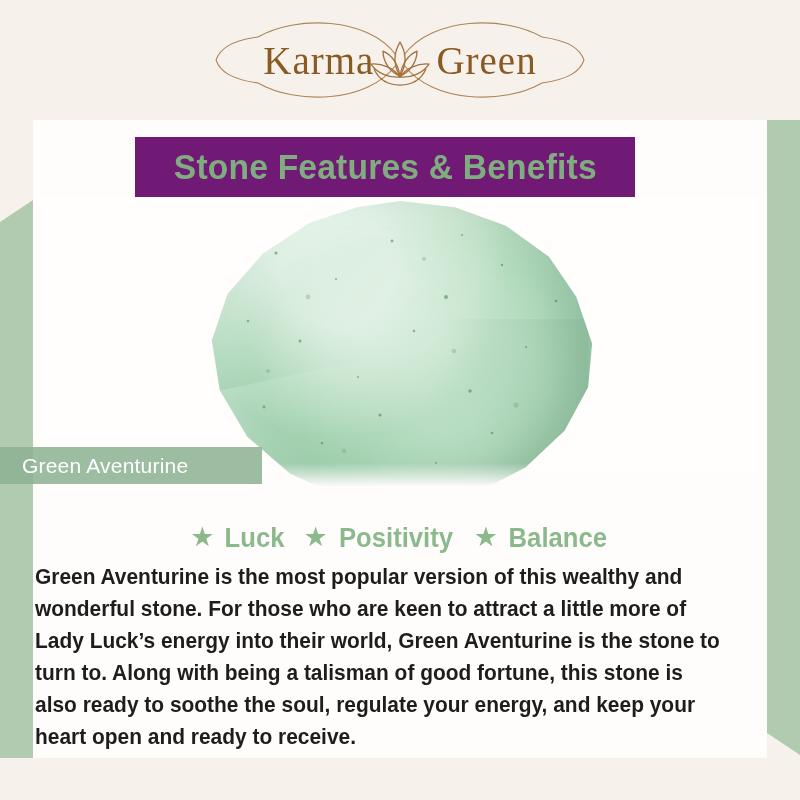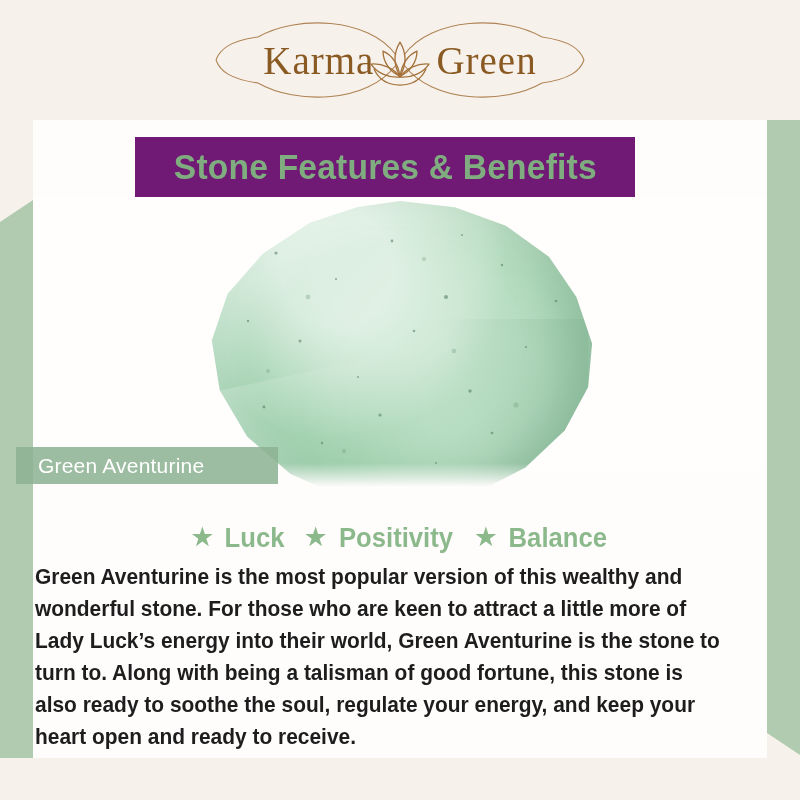--- a/index.html
+++ b/index.html
@@ -142,21 +142,21 @@
   }
   .stone-specks { position:absolute; inset:0; opacity:0.55; }
   .photo-fade {
     position:absolute; left:0; right:0; bottom:0; height:24px;
     background:linear-gradient(to bottom, rgba(255,255,255,0), #fffdfc);
   }
 
   
   .name-ribbon {
     position:absolute;
-    left:16px; top:447px;
+    left:0; top:447px;
     width:262px; height:37px;
     background:rgba(140,178,146,0.85);
     display:flex; align-items:center;
     padding-left:22px;
     z-index:4;
   }
   .name-ribbon-text {
     color:#ffffff;
     font-size:21px;
     font-weight:500;

